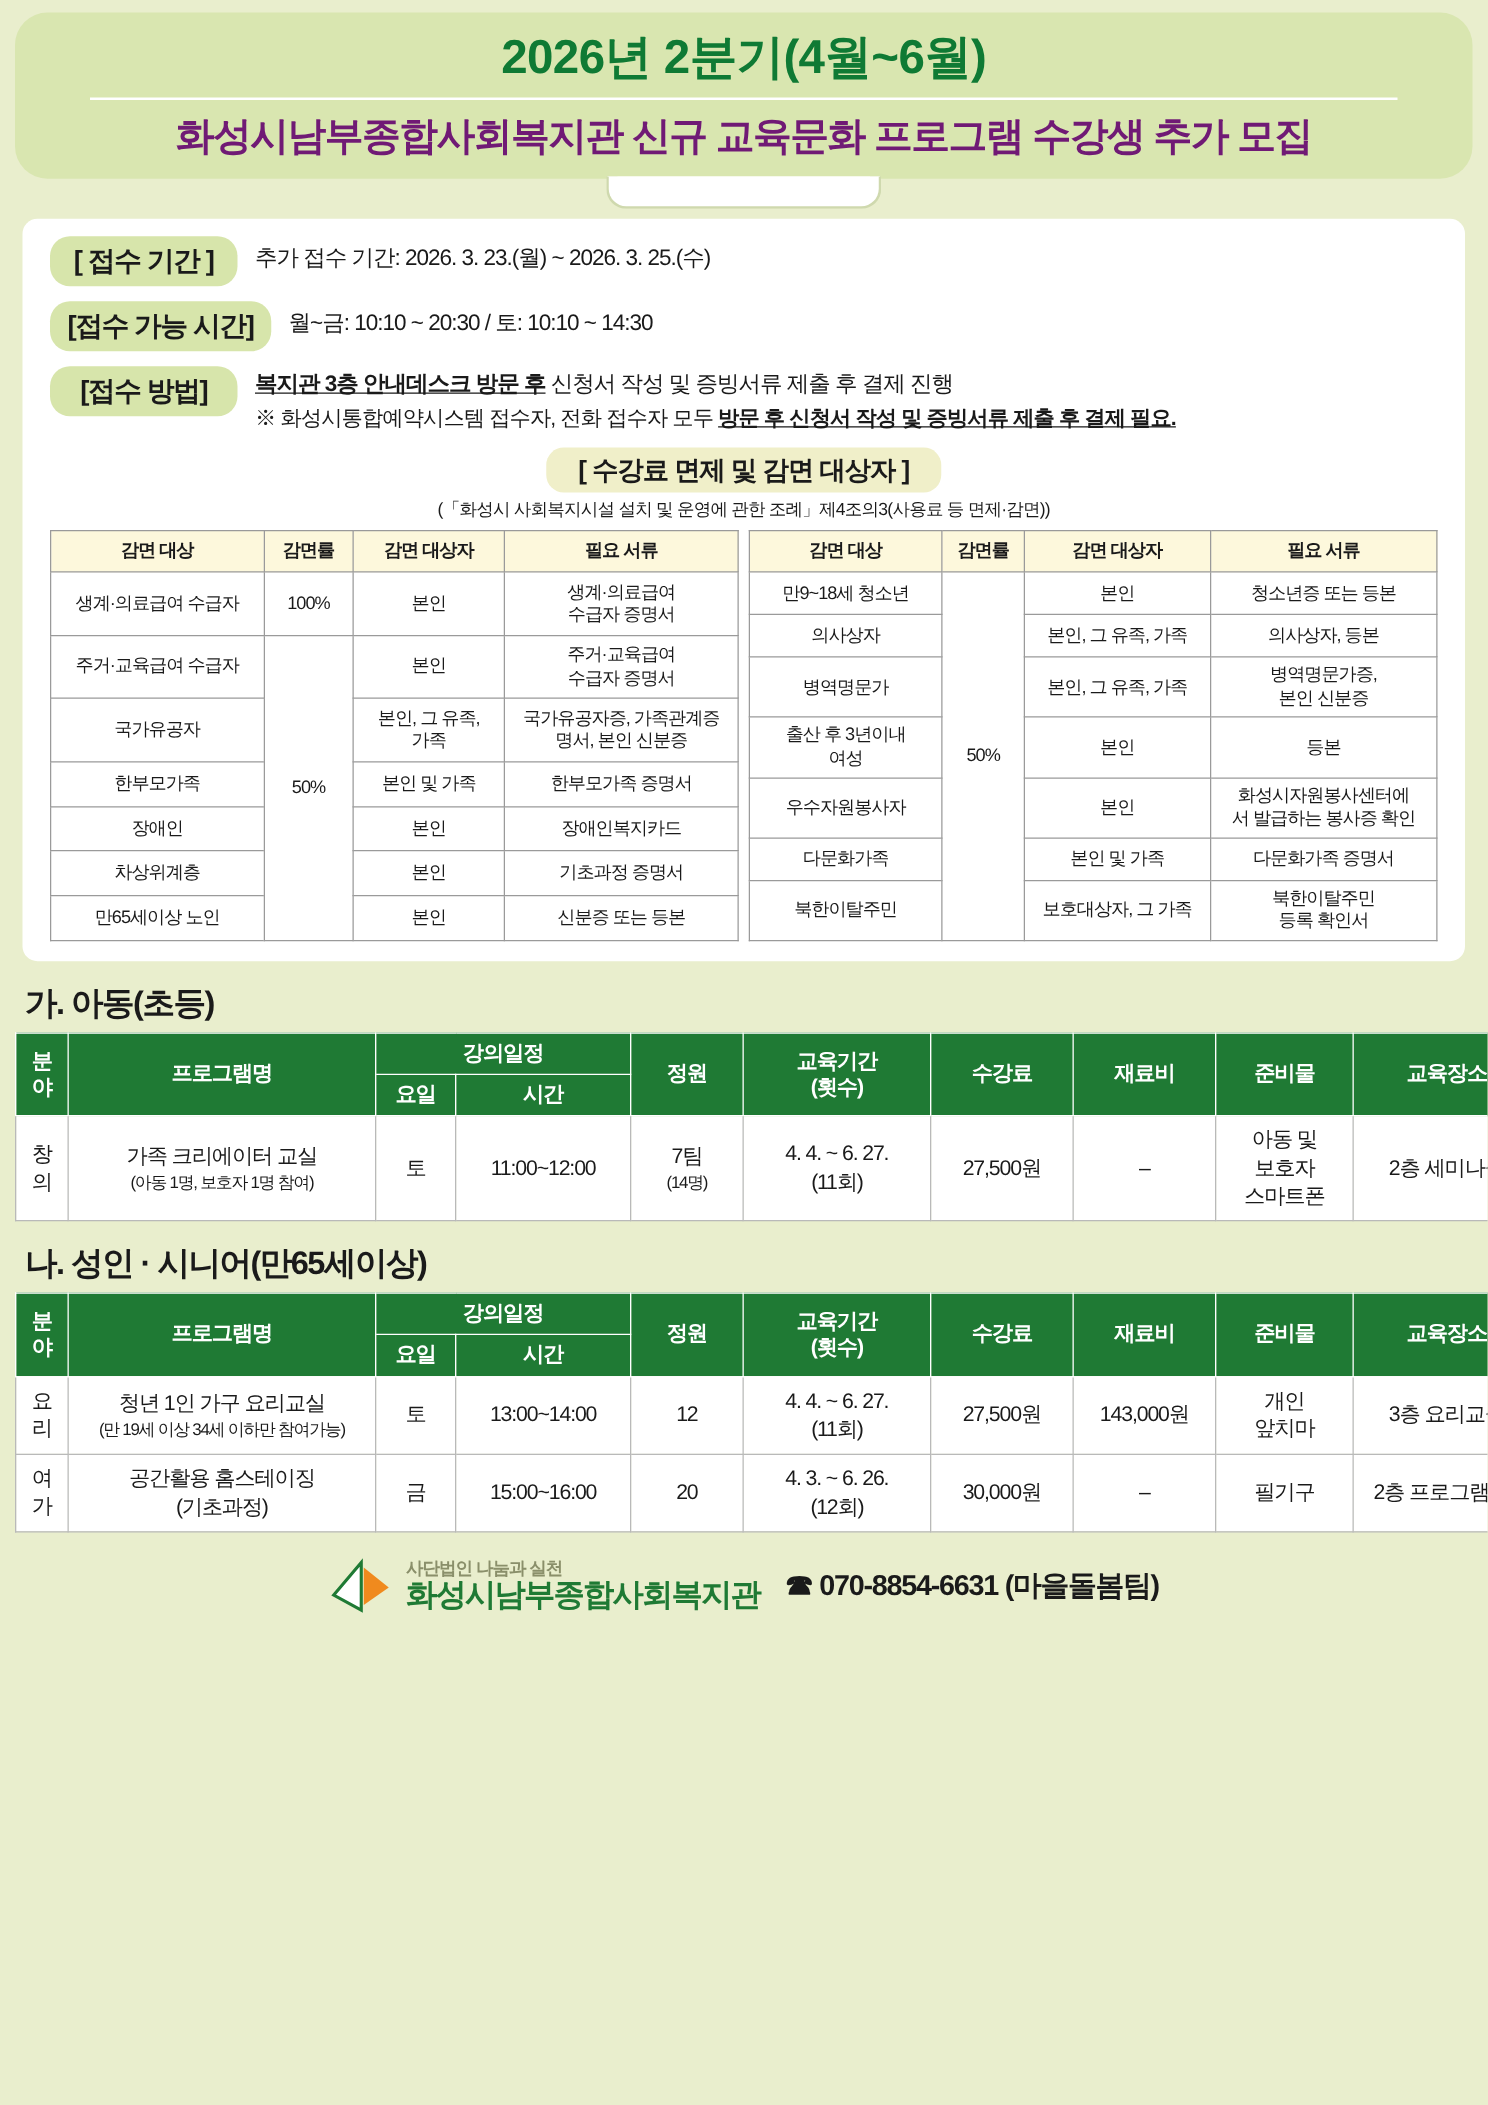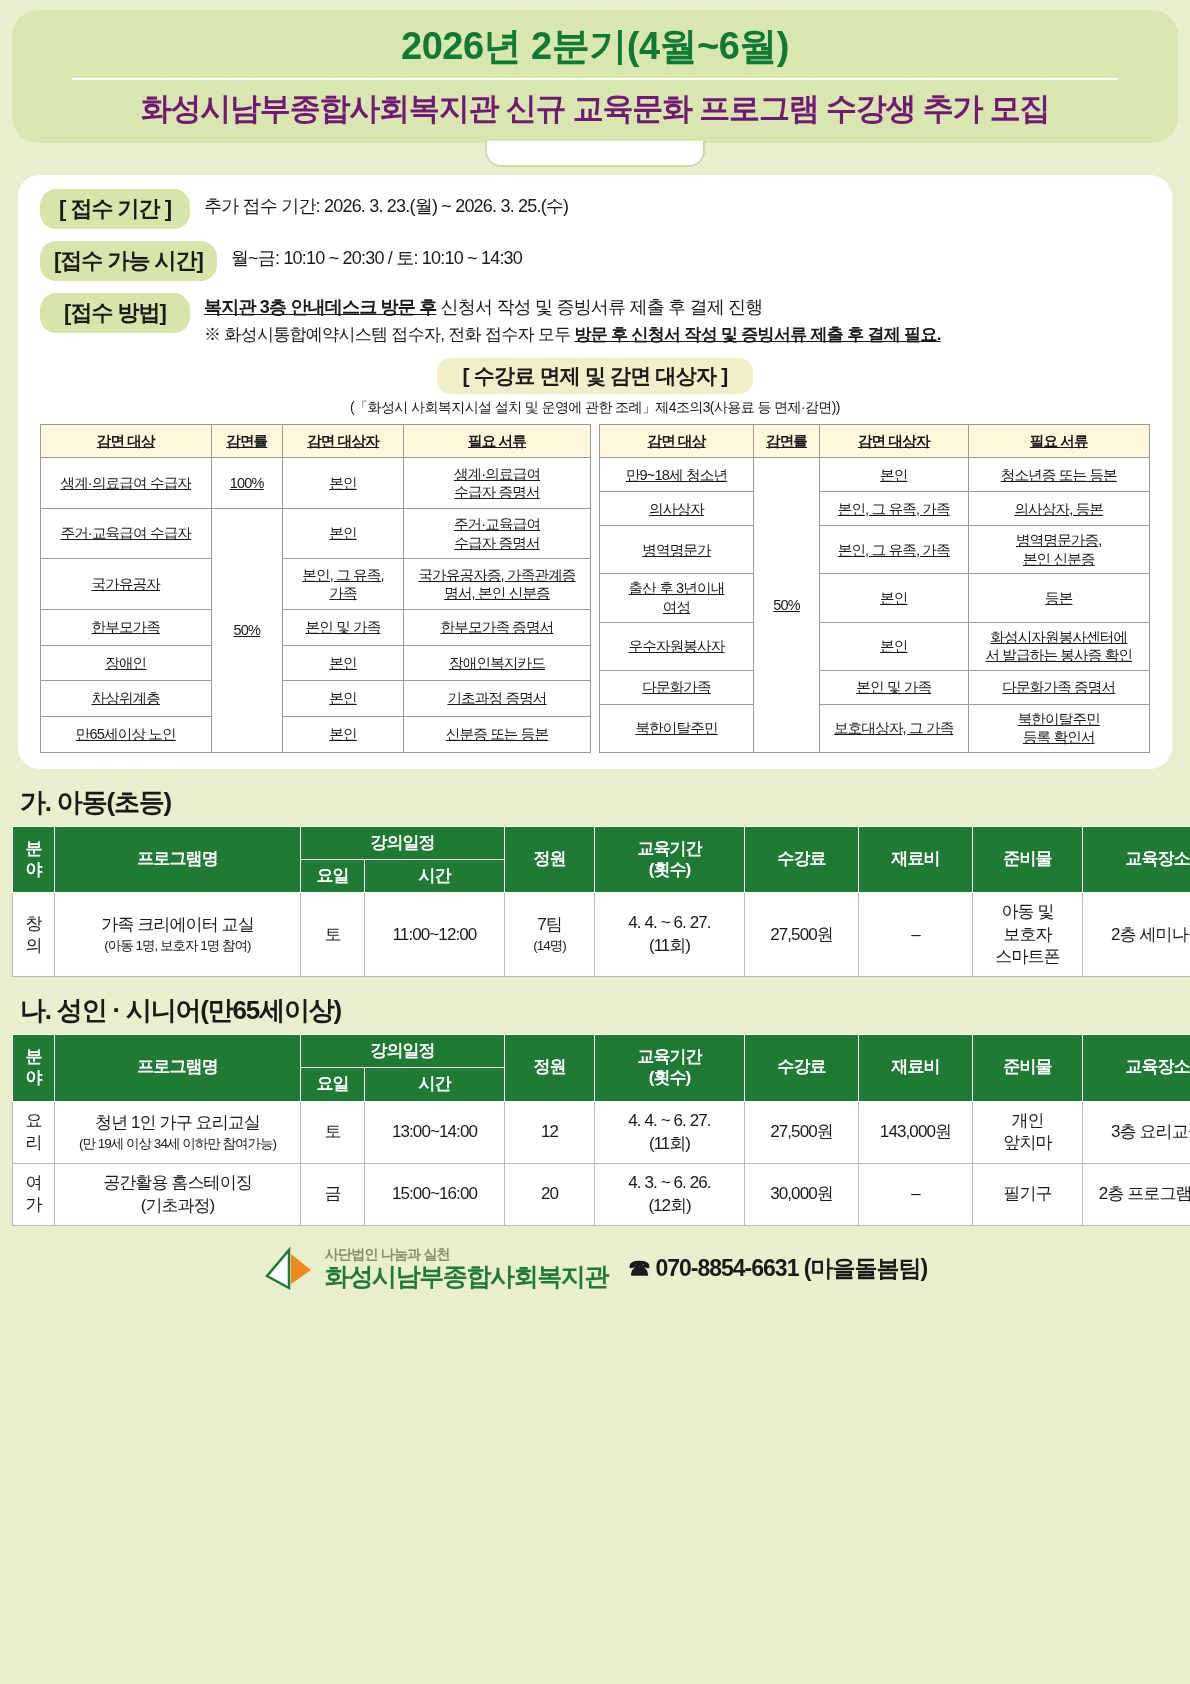--- a/index.html
+++ b/index.html
@@ -51,21 +51,21 @@
     border-top: none;
     border-radius: 0 0 16px 16px;
     position: relative;
     top: -2px;
   }
 
   
   .info-card {
     margin: 6px 18px 0 18px;
     background: #ffffff;
-    border-radius: 22px;
+    border-radius: 12px;
     padding: 14px 22px 16px 22px;
   }
   .info-row { display: flex; align-items: flex-start; margin-bottom: 12px; }
   .info-row:last-child { margin-bottom: 4px; }
   .pill {
     background: #d7e5ab;
     border-radius: 16px;
     padding: 5px 14px;
     font-size: 22px;
     font-weight: bold;
@@ -89,21 +89,21 @@
     font-size: 21px;
     font-weight: bold;
     letter-spacing: -0.8px;
   }
   .exempt-sub {
     text-align: center;
     font-size: 14px;
     letter-spacing: -0.6px;
     margin: 5px 0 7px 0;
   }
-  .exempt-tables { display: flex; gap: 8px; justify-content: center; text-decoration: underline; }
+  .exempt-tables { display: flex; gap: 8px; justify-content: center; }
   table.ex {
     border-collapse: collapse;
     width: 50%;
     table-layout: fixed;
   }
   table.ex th, table.ex td {
     border: 1px solid #9a9a9a;
     font-size: 14.5px;
     text-align: center;
     letter-spacing: -0.8px;

